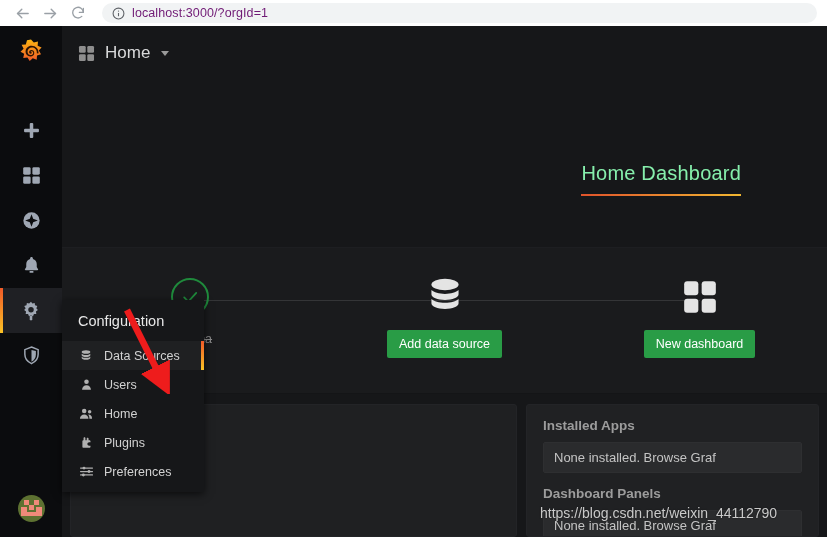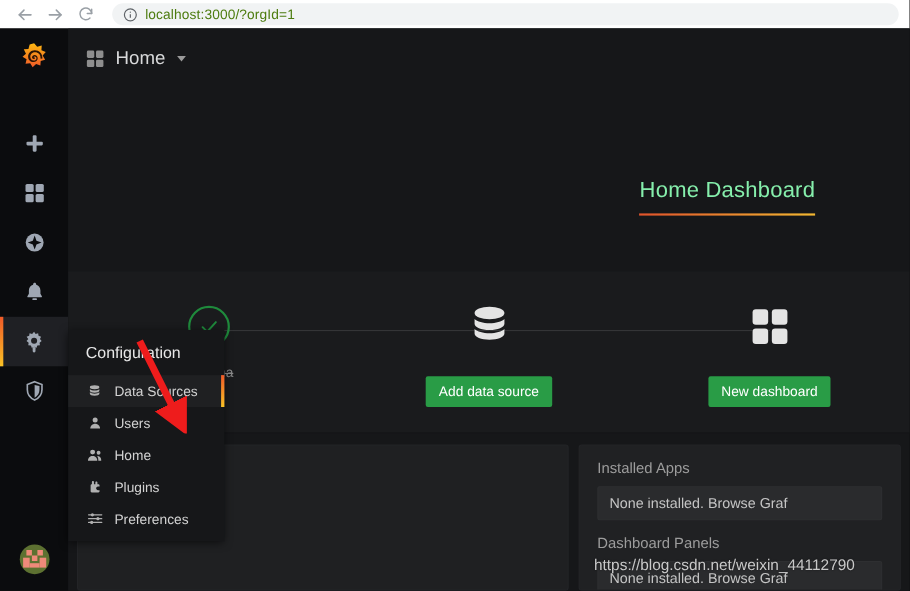--- a/index.html
+++ b/index.html
@@ -19,21 +19,21 @@
     width: 28px; height: 26px; display: flex; align-items: center;
     justify-content: center; color: #9aa0a6;
   }
   .nav-btn svg { display: block; }
   .omnibox {
     margin-left: 10px; height: 20px; flex: 1; margin-right: 10px;
     background: #f1f3f4; border-radius: 11px; display: flex; align-items: center;
     padding: 0 10px; gap: 7px;
   }
   .omnibox .url {
-    font-size: 12.5px; color: #4d7c0f; letter-spacing: .1px;
+    font-size: 12.5px; color: #701a75; letter-spacing: .1px;
     white-space: nowrap; overflow: hidden;
   }
   .info-icon { color: #5f6368; display: flex; align-items: center; }
 
   
   .shell {
     position: absolute; left: 0; top: 26px; width: 827px; height: 511px;
     background: #161719;
   }
 
@@ -112,37 +112,37 @@
     height: 58px; display: flex; align-items: center; justify-content: center;
     position: relative; z-index: 2;
   }
   .check-circle {
     width: 38px; height: 38px; border-radius: 50%; border: 2px solid #1f8a3c;
     display: flex; align-items: center; justify-content: center;
   }
   .step-label { margin-top: 6px; font-size: 12.5px; color: #8a8a8a; }
   .step-label.done { text-decoration: line-through; }
   .btn-green {
-    margin-top: 16px; background: #299c46; color: #fff; border: none;
+    margin-top: 4px; background: #299c46; color: #fff; border: none;
     border-radius: 2px; padding: 7px 12px; font-size: 12.5px;
     font-family: "Liberation Sans", sans-serif; cursor: pointer;
   }
 
   
   .panels-row {
     position: relative; height: 143px; padding: 10px 8px 0 8px; display: flex; gap: 9px;
   }
   .panel {
     background: #1f2022; border: 1px solid #232427; border-radius: 3px;
     padding: 13px 16px; overflow: hidden;
   }
   .panel-a { width: 447px; }
   .panel-b { flex: 1; background: #202123; }
   .panel-line { font-size: 13px; color: #8b8b8b; margin-bottom: 17px; }
-  .panel-h { font-size: 13.5px; color: #9c9c9c; margin-bottom: 9px; }
+  .panel-h { font-size: 13.5px; color: #9c9c9c; margin-bottom: 9px; font-weight: bold; }
   .panel-box {
     background: #2a2b2d; border: 1px solid #2e2f31; border-radius: 2px;
     padding: 7px 10px; font-size: 13px; color: #c4c4c4; margin-bottom: 13px;
     white-space: nowrap;
   }
 
   
   .dropdown {
     position: absolute; left: 62px; top: 274px; width: 142px;
     background: #161719; z-index: 40; padding-bottom: 6px;

